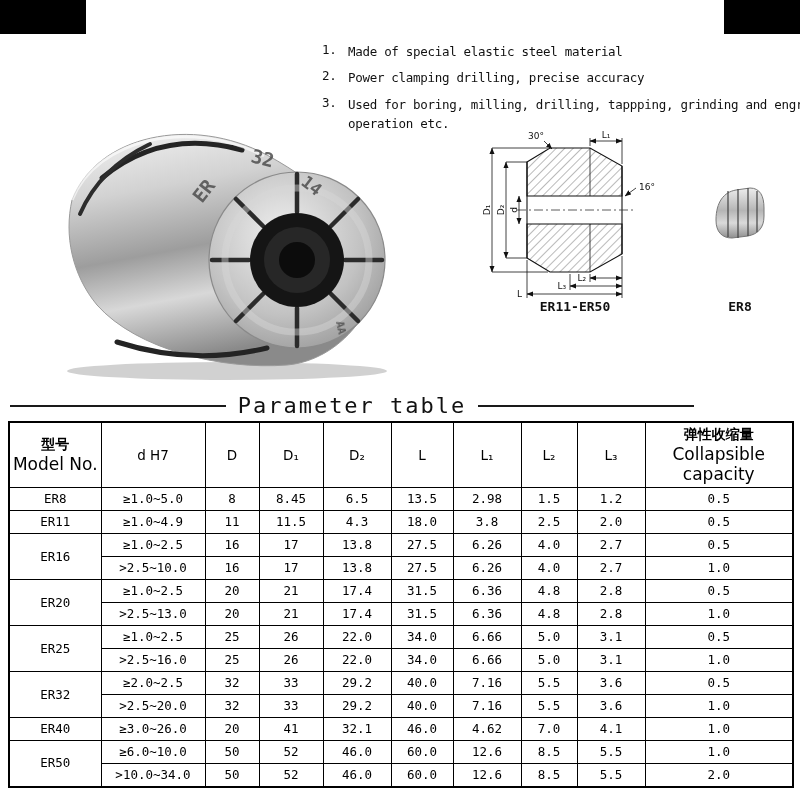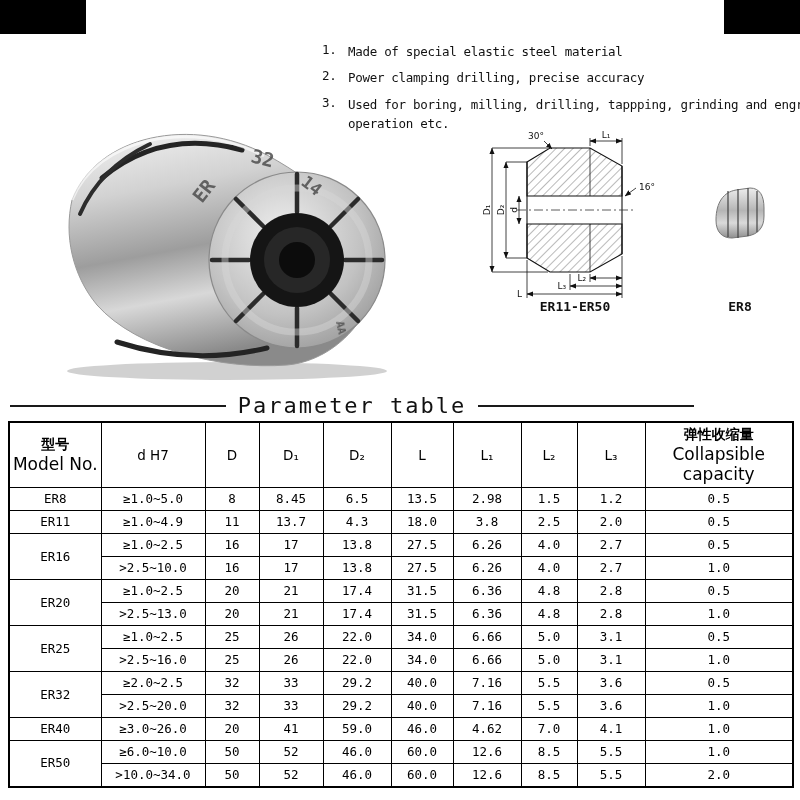--- a/index.html
+++ b/index.html
@@ -246,21 +246,21 @@
           <td>13.5</td>
           <td>2.98</td>
           <td>1.5</td>
           <td>1.2</td>
           <td>0.5</td>
         </tr>
         <tr>
           <td rowspan="1">ER11</td>
           <td>≥1.0~4.9</td>
           <td>11</td>
-          <td>13.7</td>
+          <td>11.5</td>
           <td>4.3</td>
           <td>18.0</td>
           <td>3.8</td>
           <td>2.5</td>
           <td>2.0</td>
           <td>0.5</td>
         </tr>
         <tr>
           <td rowspan="2">ER16</td>
           <td>≥1.0~2.5</td>
@@ -351,21 +351,21 @@
           <td>7.16</td>
           <td>5.5</td>
           <td>3.6</td>
           <td>1.0</td>
         </tr>
         <tr>
           <td rowspan="1">ER40</td>
           <td>≥3.0~26.0</td>
           <td>20</td>
           <td>41</td>
-          <td>59.0</td>
+          <td>32.1</td>
           <td>46.0</td>
           <td>4.62</td>
           <td>7.0</td>
           <td>4.1</td>
           <td>1.0</td>
         </tr>
         <tr>
           <td rowspan="2">ER50</td>
           <td>≥6.0~10.0</td>
           <td>50</td>

